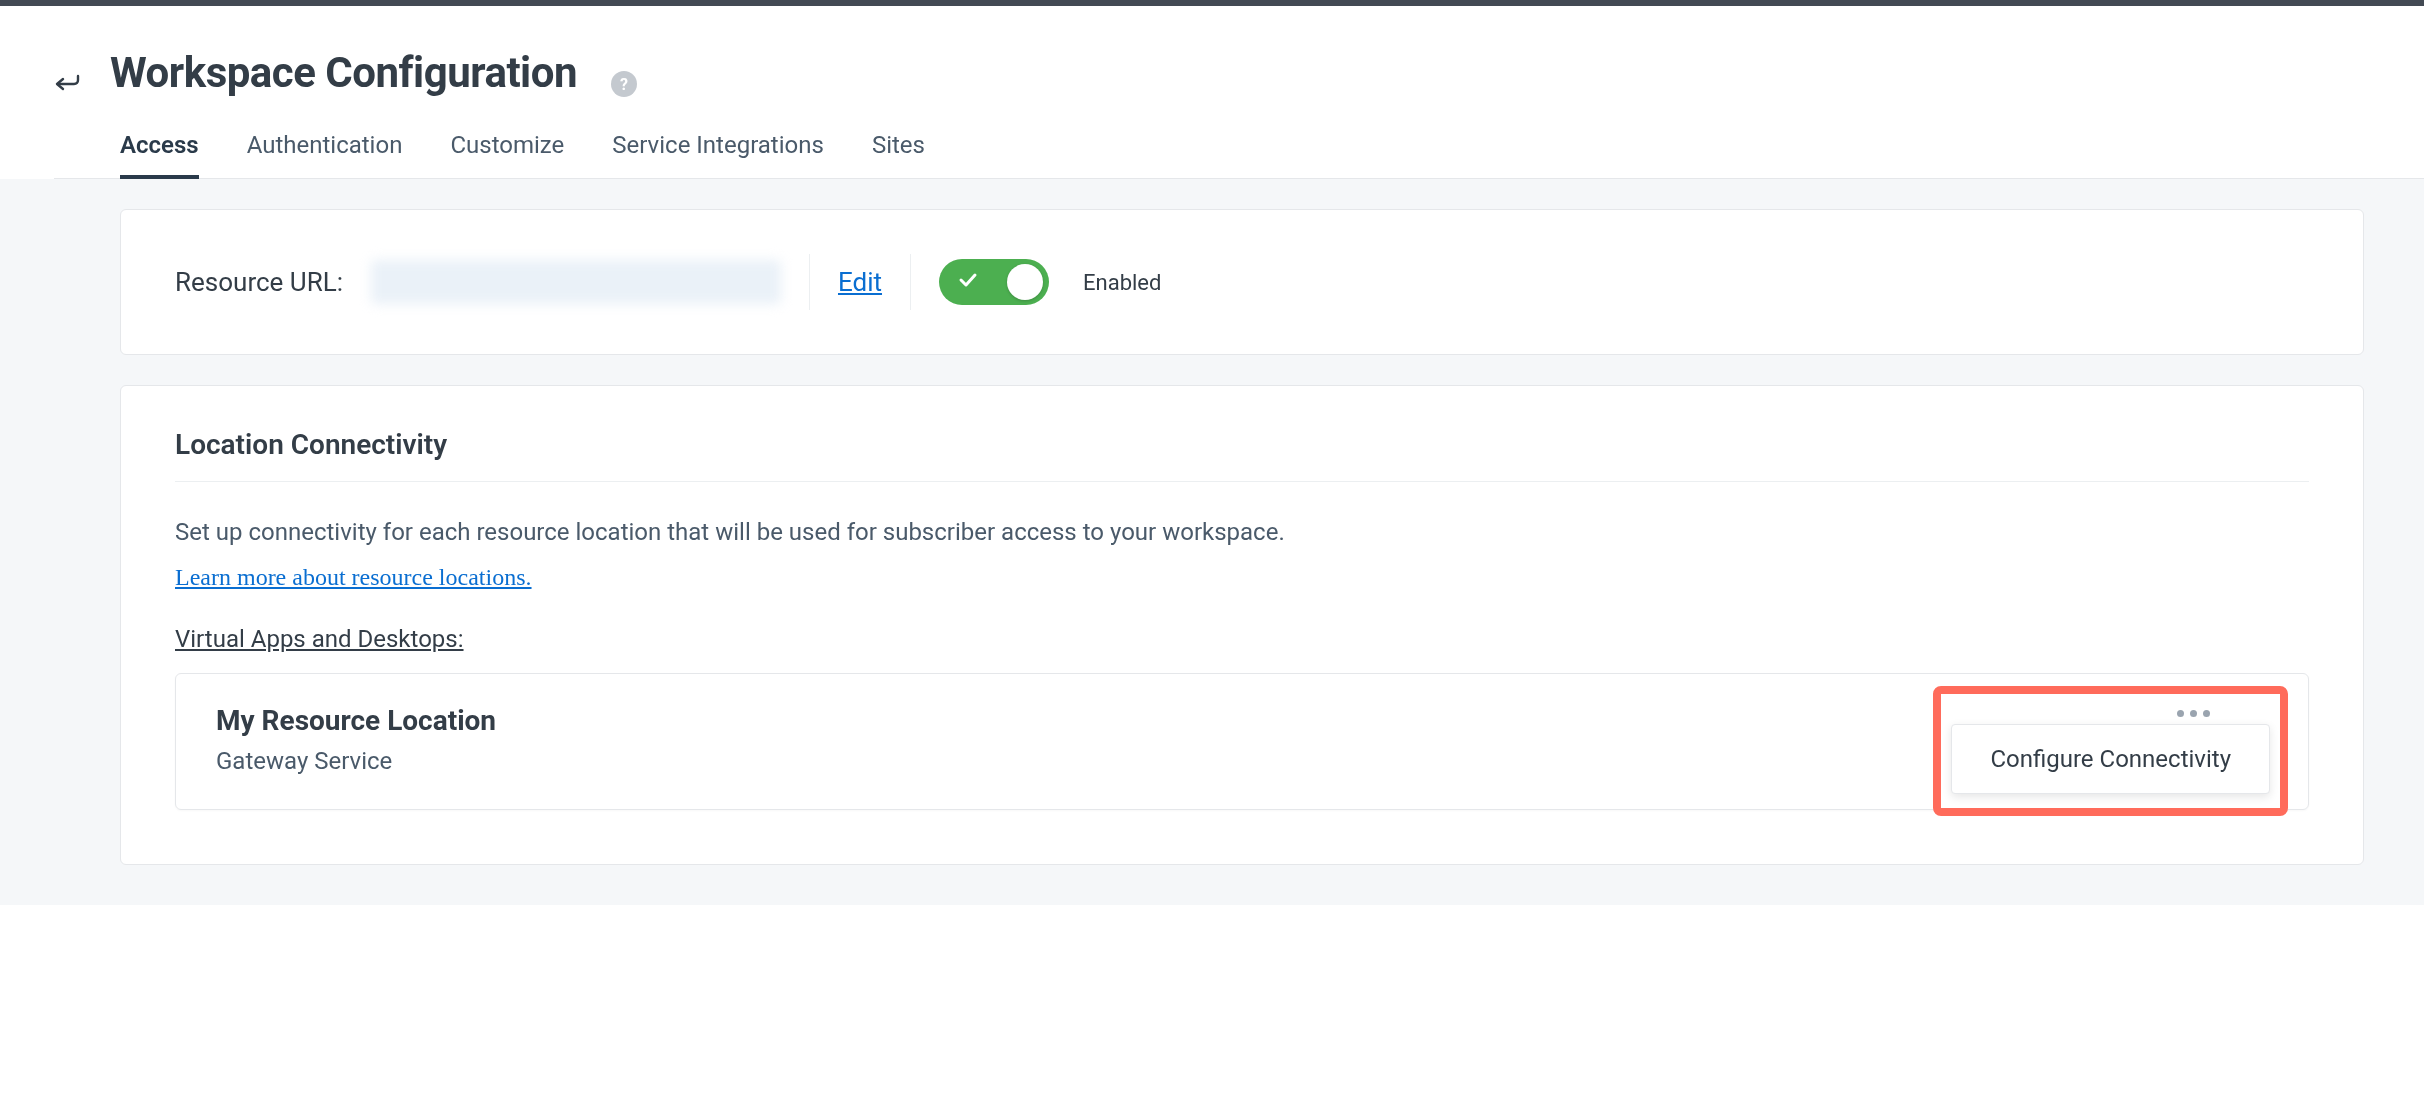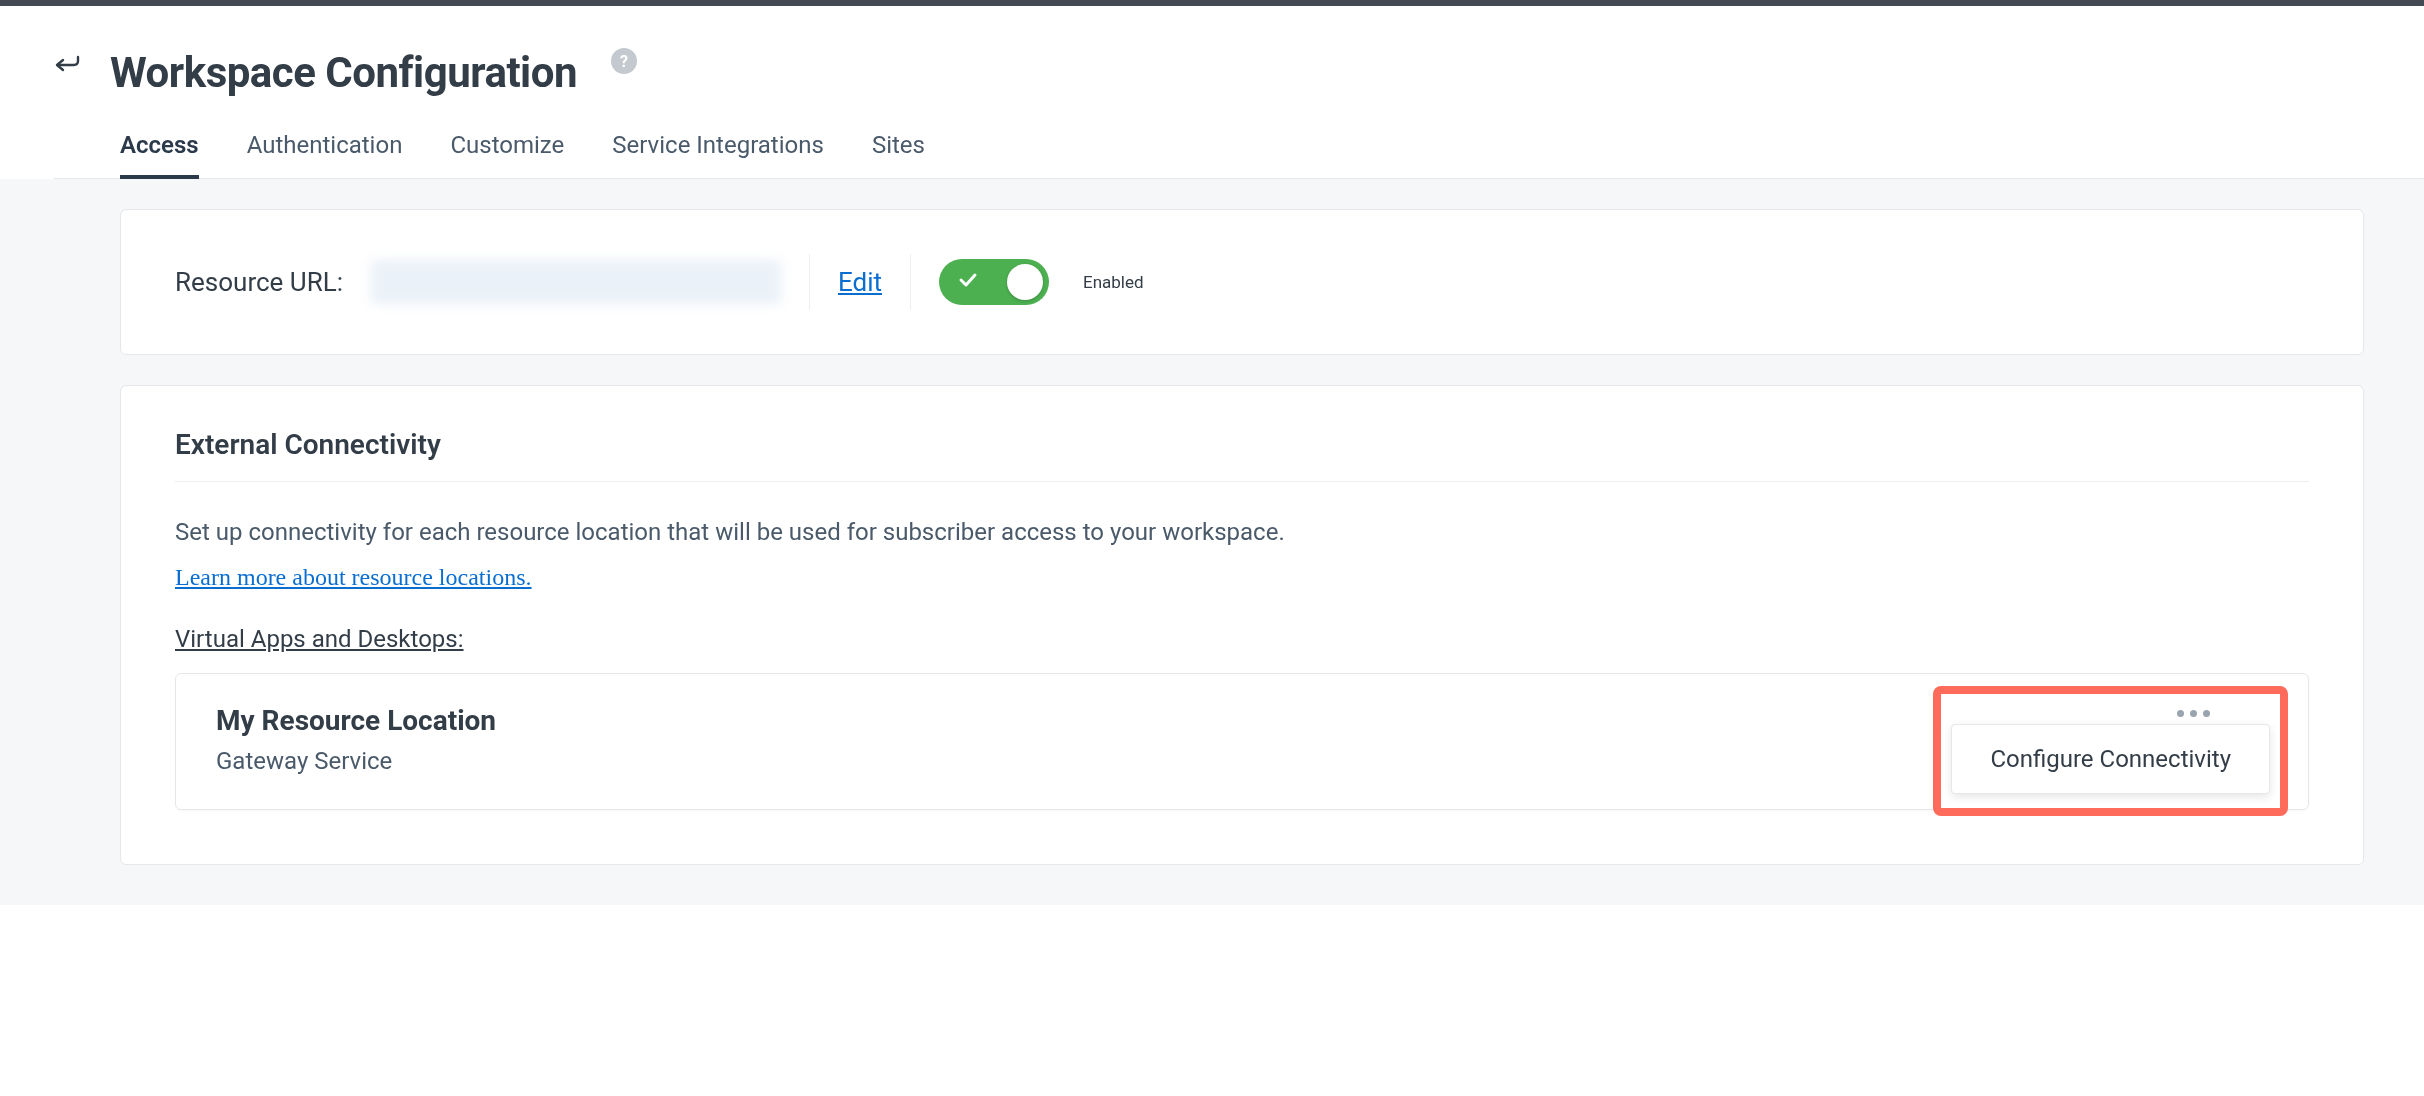--- a/index.html
+++ b/index.html
@@ -10,38 +10,38 @@
     --border:#e5e7ea;
     --border-light:#eceff1;
     --highlight:#ff6b5b;
     --page-bg:#f5f7f9;
   }
   *{box-sizing:border-box;}
   html,body{margin:0;padding:0;font-family:-apple-system,BlinkMacSystemFont,"Segoe UI",Roboto,Helvetica,Arial,sans-serif;color:var(--text-dark);}
   body{background:#fff;width:2424px;}
   .topbar{height:6px;background:#434a54;}
   .header-area{background:#fff;padding:0 0 0 54px;}
-  .title-row{display:flex;align-items:flex-start;gap:28px;padding:42px 0 34px 0;}
+  .title-row{display:flex;align-items:flex-end;gap:28px;padding:42px 0 34px 0;}
   .back-icon{width:30px;height:30px;display:flex;align-items:center;justify-content:center;cursor:pointer;margin-left:-2px;}
   h1.page-title{font-size:42px;font-weight:700;margin:0;color:#333d47;letter-spacing:-0.5px;}
   .help-icon{width:26px;height:26px;border-radius:50%;background:#c4c9cf;color:#fff;display:flex;align-items:center;justify-content:center;font-size:16px;font-weight:700;cursor:pointer;margin-left:6px;}
   .tabs{display:flex;gap:48px;padding-left:66px;border-bottom:1px solid var(--border);}
   .tab{font-size:24px;color:var(--text-mid);padding:0 0 16px 0;cursor:pointer;border-bottom:4px solid transparent;margin-bottom:-1px;}
   .tab.active{color:#2a3a4a;font-weight:600;border-bottom-color:#2a3a4a;}
   .content-bg{background:var(--page-bg);padding:30px 0 40px 0;}
   .card{background:#fff;border:1px solid var(--border);border-radius:6px;margin:0 auto;max-width:2280px;margin-left:120px;margin-right:60px;padding:0;}
   .url-card{display:flex;align-items:center;gap:28px;padding:44px 54px;}
   .url-label{font-size:26px;color:#333d47;}
   .url-blur{width:410px;height:44px;background:#eaf1f8;filter:blur(6px);border-radius:4px;}
   .vdiv{width:1px;height:56px;background:var(--border-light);}
   .edit-link{font-size:26px;color:var(--link);text-decoration:underline;cursor:pointer;}
   .toggle{width:110px;height:46px;border-radius:23px;background:var(--green);position:relative;cursor:pointer;display:flex;align-items:center;}
   .toggle .check{position:absolute;left:18px;}
   .toggle .knob{width:36px;height:36px;border-radius:50%;background:#fff;position:absolute;right:6px;box-shadow:0 1px 3px rgba(0,0,0,.2);}
-  .toggle-label{font-size:17px;color:#333d47;margin-left:6px;}
+  .toggle-label{font-size:22px;color:#333d47;margin-left:6px;}
   .ext-card{margin-top:30px;padding:42px 54px 54px 54px;}
   .section-title{font-size:28px;font-weight:600;color:#333d47;margin:0 0 20px 0;}
   .hr{height:1px;background:var(--border-light);margin:0 0 36px 0;}
   .desc{font-size:24px;color:#4a5a6a;margin:0 0 18px 0;}
   .learn-link{font-size:24px;color:var(--link);text-decoration:underline;cursor:pointer;display:inline-block;margin-bottom:34px;font-family:Liberation Serif, serif;}
   .sub-label{font-size:24px;color:#333d47;margin:0 0 20px 0;text-decoration:underline;}
   .resource-box{border:1px solid var(--border);border-radius:6px;padding:30px 40px 34px 40px;position:relative;box-shadow:0 1px 2px rgba(0,0,0,.03);}
   .res-title{font-size:28px;font-weight:700;color:#333d47;margin:0 0 10px 0;}
   .res-sub{font-size:24px;color:#4a5a6a;margin:0;}
   .menu-wrap{position:absolute;right:20px;top:12px;margin-left:24px;}
@@ -90,21 +90,21 @@
         <svg width="22" height="22" viewBox="0 0 22 22" fill="none" stroke="#fff" stroke-width="3" stroke-linecap="round" stroke-linejoin="round">
           <path d="M4 11 L9 16 L18 6"></path>
         </svg>
       </span>
       <span class="knob"></span>
     </div>
     <span class="toggle-label">Enabled</span>
   </div>
 
   <div class="card ext-card">
-    <h2 class="section-title">External Connectivity</h2>
+    <h2 class="section-title">Location Connectivity</h2>
     <div class="hr"></div>
     <p class="desc">Set up connectivity for each resource location that will be used for subscriber access to your workspace.</p>
     <a class="learn-link">Learn more about resource locations.</a>
     <p class="sub-label">Virtual Apps and Desktops:</p>
 
     <div class="resource-box">
       <h3 class="res-title">My Resource Location</h3>
       <p class="res-sub">Gateway Service</p>
 
       <div class="menu-wrap">

